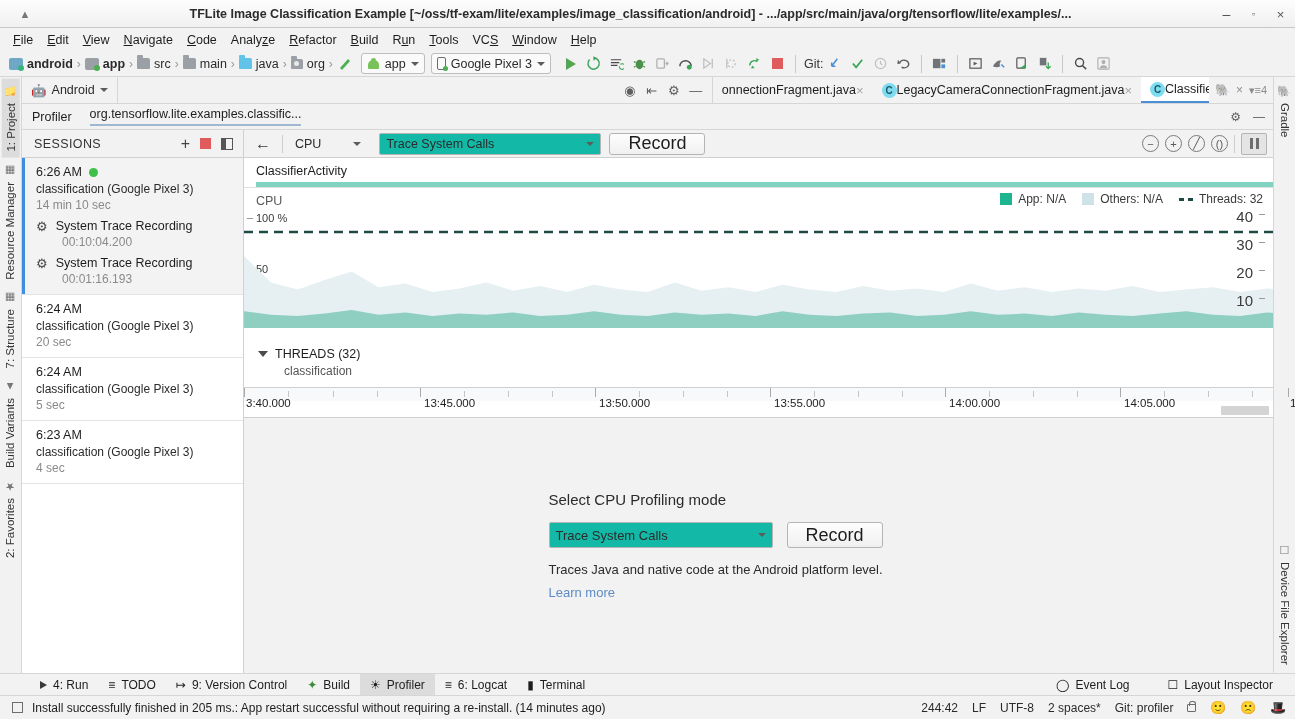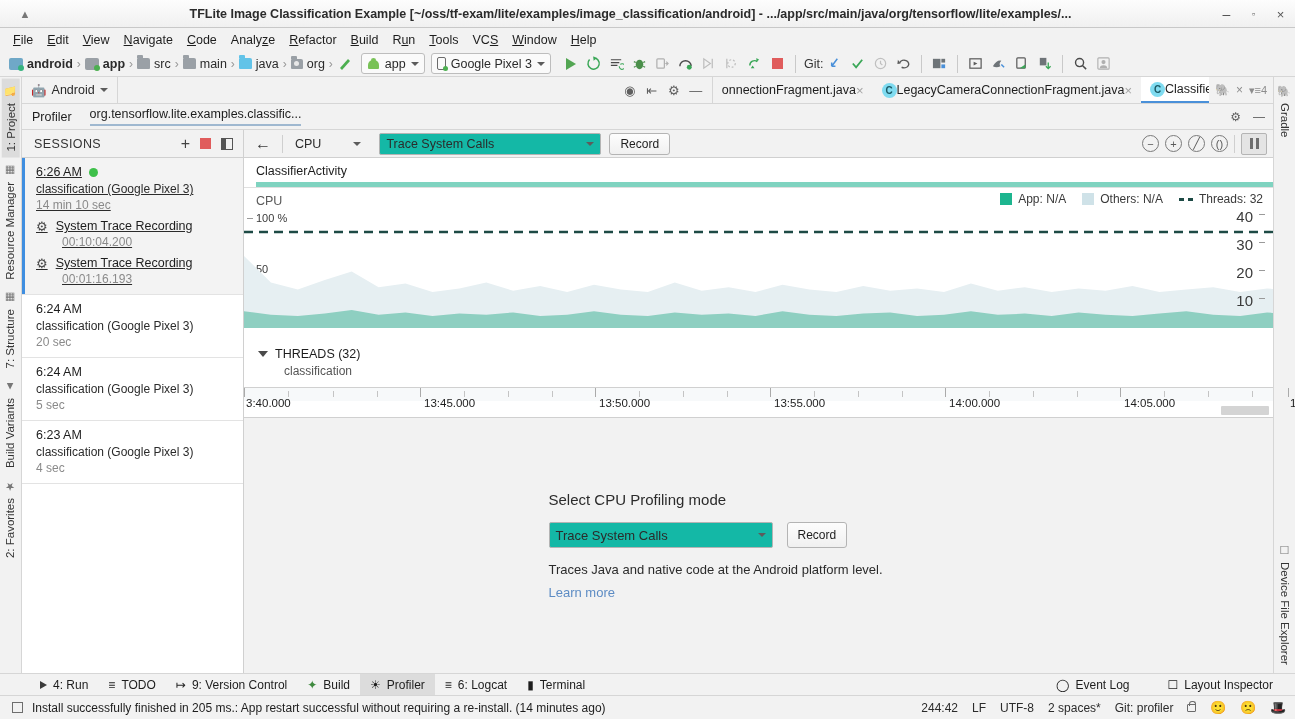--- a/index.html
+++ b/index.html
@@ -136,21 +136,21 @@
   .sessions-title { font-size:12.5px; letter-spacing:0.4px; color:#333; flex:1;}
   .sess-actions { display:flex; align-items:center; gap:10px; padding-right:10px;}
   .plus-ico { font-size:16px; color:#444; line-height:10px;}
   .rec-sq { width:11px;height:11px;background:#e05c5c;}
   .split-ico { width:12px;height:12px;border:1.5px solid #555; position:relative;}
   .split-ico::after{content:"";position:absolute;left:0;top:0;bottom:0;width:4px;background:#555;}
   .sessions-list { flex:1; overflow:hidden; background:#fff; }
   .session {
     padding: 7px 0 8px 14px; border-bottom:1px solid #e3e3e3; background:#fff; position:relative;
   }
-  .session.selected { background:#f3f3f3;text-decoration:underline; }
+  .session.selected { background:#f3f3f3; }
   .session.selected::before {
     content:""; position:absolute; left:0; top:0; bottom:0; width:3px; background:#3f8ee0;
   }
   .sess-time { font-size:12.5px; color:#1d1d1d; display:flex; align-items:center; gap:7px;}
   .live-dot { width:9px;height:9px;border-radius:50%;background:#3ec04a;}
   .sess-app { font-size:12px; color:#2b2b2b; margin-top:3px;}
   .sess-dur { font-size:12px; color:#8a8a8a; margin-top:2px;}
   .sess-child { display:flex; align-items:flex-start; gap:8px; margin-top:7px; }
   .gear-ico { font-size:13px; color:#4a4a4a; line-height:15px; }
   .sess-child-name { font-size:12.5px; color:#1d1d1d;}
@@ -163,22 +163,22 @@
     border-bottom:1px solid #d0d0d0; background:#f2f2f2; padding: 0 8px; position:relative;
   }
   .back-arrow { font-size:16px; color:#3a3a3a; width:22px; text-align:center; }
   .vbar { width:1px;height:18px;background:#cfcfcf; }
   .plain-dd { display:flex;align-items:center;gap:32px;font-size:12.5px;padding: 0 4px;}
   .sel-box {
     height:22px; display:flex; align-items:center; justify-content:space-between; gap:8px;
     border:1px solid #b4b4b4; background:#14b8a6; border-radius:2px; padding: 0 6px; font-size:12.5px;
   }
   .btn {
-    height:22px; display:flex;align-items:center; padding:0 10px; border:1px solid #b4b4b4;
-    background:linear-gradient(#fdfdfd,#f0f0f0); border-radius:3px; font-size:12px; color:#1d1d1d;
+    height:22px; display:flex;align-items:center; padding:0 18px; border:1px solid #b4b4b4;
+    background:linear-gradient(#fdfdfd,#f0f0f0); border-radius:3px; font-size:18px; color:#1d1d1d;
   }
   .mon-toolbar-right { position:absolute; right:6px; display:flex; align-items:center; gap:6px;}
   .circ-btn { width:17px;height:17px;border-radius:50%;border:1.4px solid #7a7a7a; display:flex;align-items:center;justify-content:center;color:#5a5a5a;font-size:11px;}
   .pause-btn { width:26px;height:22px;border:1px solid #b4b4b4;background:#e4e4e4;display:flex;align-items:center;justify-content:center;gap:3px;border-radius:2px;}
   .pause-bar{width:3px;height:11px;background:#6e6e6e;}
 
   
   .chart-region { height: 230px; min-height:230px; position:relative; border-bottom:1px solid #d0d0d0; background:#fff; overflow:hidden;}
   .activity-row { padding: 6px 0 0 12px; font-size:12.5px; color:#1d1d1d; }
   .activity-bar { height:5px; background:#7fd3c0; margin-top:4px;}

